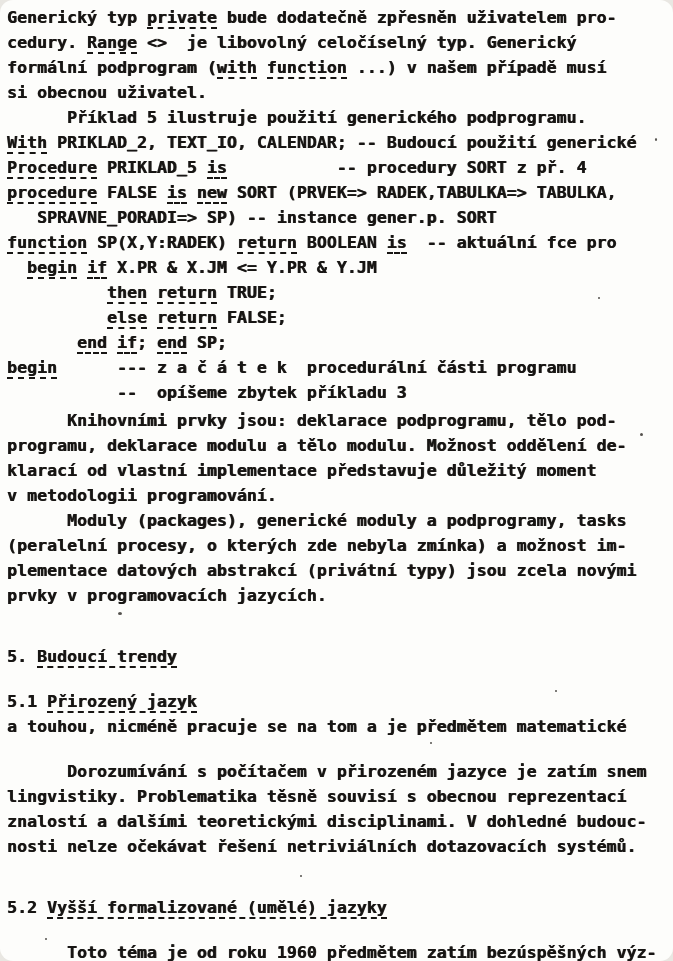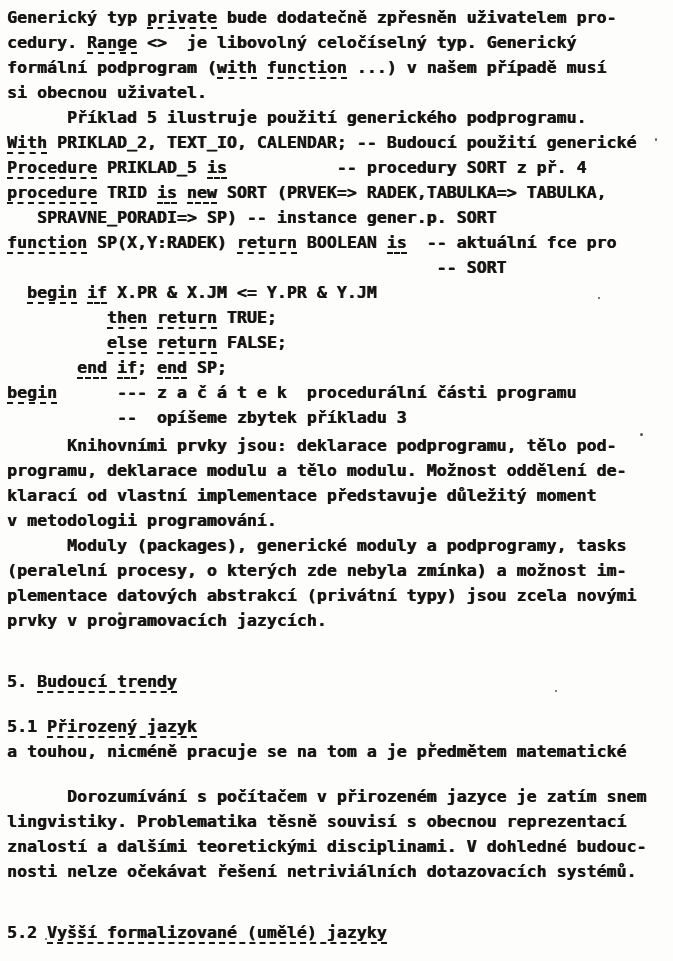--- a/index.html
+++ b/index.html
@@ -15,20 +15,21 @@
     background: #fdfdfb;
     color: #171513;
     font-family: "DejaVu Sans Mono", monospace;
     font-weight: 700;
     font-size: 16.6px;
     line-height: 25px;
     padding: 5px 0 0 7px;
     box-sizing: border-box;
     overflow: hidden;
     text-shadow: 0.6px 0.2px 0 rgba(23,21,19,0.85), -0.3px 0 0 rgba(23,21,19,0.35);
+    border-radius: 13px;
   }
   .line {
     white-space: pre;
   }
   .u {
     border-bottom: 2px dashed currentColor;
     padding-bottom: 0px;
   }
   .gap-para    { margin-top: 3px; }
   .gap-section { margin-top: 36px; }
@@ -56,24 +57,23 @@
 
 <div class="page">
   <div id="doc-text">
       <div class="line"><span>Generický typ </span><span class="u">private</span><span> bude dodatečně zpřesněn uživatelem pro-</span></div>
       <div class="line"><span>cedury. </span><span class="u">Range</span><span> &lt;&gt;  je libovolný celočíselný typ. Generický</span></div>
       <div class="line"><span>formální podprogram (</span><span class="u">with</span><span> </span><span class="u">function</span><span> ...) v našem případě musí</span></div>
       <div class="line"><span>si obecnou uživatel.</span></div>
       <div class="line"><span>      Příklad 5 ilustruje použití generického podprogramu.</span></div>
       <div class="line"><span class="u">With</span><span> PRIKLAD_2, TEXT_IO, CALENDAR; -- Budoucí použití generické</span></div>
       <div class="line"><span class="u">Procedure</span><span> PRIKLAD_5 </span><span class="u">is</span><span>           -- procedury SORT z př. 4</span></div>
-      <div class="line"><span class="u">procedure</span><span> TRID </span><span class="u">is</span><span> </span><span class="u">new</span><span> SORT (PRVEK=&gt; RADEK,TABULKA=&gt; TABULKA,</span></div>
+      <div class="line"><span class="u">procedure</span><span> FALSE </span><span class="u">is</span><span> </span><span class="u">new</span><span> SORT (PRVEK=&gt; RADEK,TABULKA=&gt; TABULKA,</span></div>
       <div class="line"><span>   SPRAVNE_PORADI=&gt; SP) -- instance gener.p. SORT</span></div>
       <div class="line"><span class="u">function</span><span> SP(X,Y:RADEK) </span><span class="u">return</span><span> BOOLEAN </span><span class="u">is</span><span>  -- aktuální fce pro</span></div>
-      <div class="line"><span>                                           -- SORT</span></div>
       <div class="line"><span>  </span><span class="u">begin</span><span> </span><span class="u">if</span><span> X.PR &amp; X.JM &lt;= Y.PR &amp; Y.JM</span></div>
       <div class="line"><span>          </span><span class="u">then</span><span> </span><span class="u">return</span><span> TRUE;</span></div>
       <div class="line"><span>          </span><span class="u">else</span><span> </span><span class="u">return</span><span> FALSE;</span></div>
       <div class="line"><span>       </span><span class="u">end</span><span> </span><span class="u">if</span><span>; </span><span class="u">end</span><span> SP;</span></div>
       <div class="line"><span class="u">begin</span><span>      --- z a č á t e k  procedurální části programu</span></div>
       <div class="line"><span>           --  opíšeme zbytek příkladu 3</span></div>
       <div class="line gap-para"><span>      Knihovními prvky jsou: deklarace podprogramu, tělo pod-</span></div>
       <div class="line"><span>programu, deklarace modulu a tělo modulu. Možnost oddělení de-</span></div>
       <div class="line"><span>klarací od vlastní implementace představuje důležitý moment</span></div>
       <div class="line"><span>v metodologii programování.</span></div>

